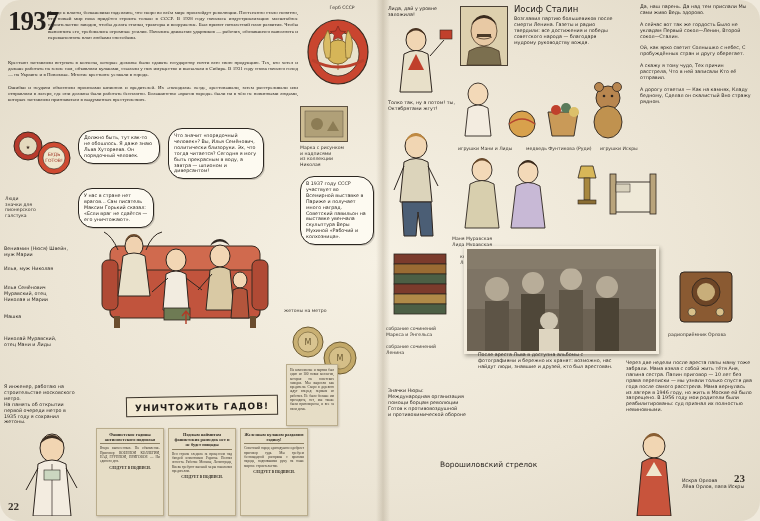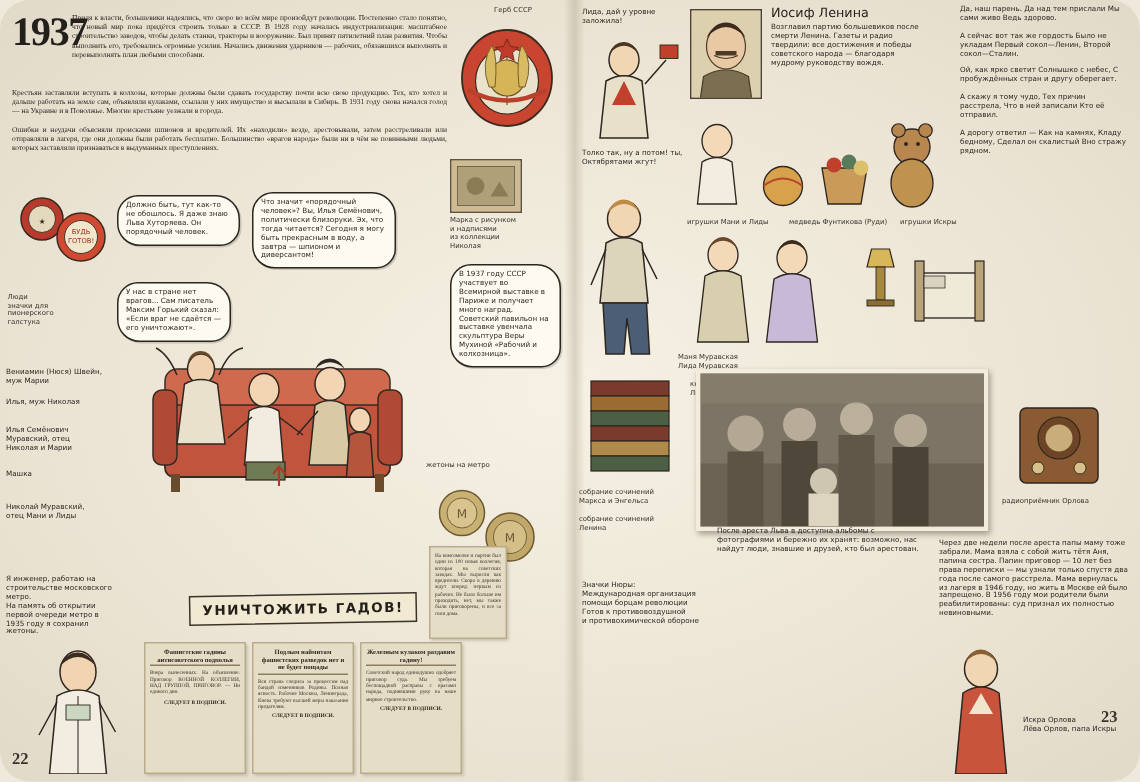--- a/index.html
+++ b/index.html
@@ -277,21 +277,21 @@
     <div class="blk" style="left:78px;top:6px;width:48px;height:60px;background:#e8ddc2;border:1px solid #4b4135;">
       <svg width="46" height="58" viewBox="0 0 46 58">
         <rect width="46" height="58" fill="#ddd0ae"></rect>
         <ellipse cx="23" cy="24" rx="13" ry="15" fill="#e8c9a4" stroke="#4b3a28" stroke-width="0.8"></ellipse>
         <path d="M10 18 q13 -14 26 0 q-5 -10 -13 -10 q-8 0 -13 10z" fill="#3a2b1e"></path>
         <path d="M15 30 q8 4 16 0" stroke="#4b3a28" stroke-width="0.8" fill="none"></path>
         <rect x="16" y="27" width="14" height="3" fill="#4b3a28"></rect>
         <path d="M8 44 q15 -9 30 0 l2 14 h-34z" fill="#7b6f4f" stroke="#4b3a28" stroke-width="0.8"></path>
       </svg>
     </div>
-    <div class="blk ttl-hand" style="left:132px;top:4px;">Иосиф Ленина</div>
+    <div class="blk ttl-hand" style="left:132px;top:4px;">Иосиф Сталин</div>
     <div class="blk hand s" style="left:132px;top:16px;width:104px;">Возглавил партию большевиков после смерти Ленина. Газеты и радио твердили: все достижения и победы советского народа — благодаря мудрому руководству вождя.</div>
 
     <div class="blk hand s" style="left:258px;top:4px;width:112px;white-space:pre-line;">Да, наш парень. Да над тем прислали Мы сами живо Ведь здорово.
 
 А сейчас вот так же гордость Было не укладам Первый сокол—Ленин, Второй сокол—Сталин.
 
 Ой, как ярко светит Солнышко с небес, С пробуждённых стран и другу оберегает.
 
 А скажу я тому чудо, Тех причин расстрела, Что в ней записали Кто её отправил.
 
@@ -405,20 +405,21 @@
         <circle cx="48" cy="46" r="4" fill="#d8c08a" stroke="#2e2620" stroke-width="0.6"></circle>
       </svg>
     </div>
     <div class="blk cap" style="left:286px;top:332px;width:80px;">радиоприёмник Орлова</div>
 
     <div class="blk hand s" style="left:6px;top:388px;width:92px;white-space:pre-line;">Значки Нюры:
 Международная организация
 помощи борцам революции
 Готов к противовоздушной
 и противохимической обороне</div>
+    <div class="blk ttl-hand" style="left:58px;top:460px;width:180px;font-size:7.5px;">Ворошиловский стрелок</div>
 
     <div class="blk hand s" style="left:244px;top:360px;width:126px;">Через две недели после ареста папы маму тоже забрали. Мама взяла с собой жить тётя Аня, папина сестра. Папин приговор — 10 лет без права переписки — мы узнали только спустя два года после самого расстрела. Мама вернулась из лагеря в 1946 году, но жить в Москве ей было запрещено. В 1956 году мои родители были реабилитированы: суд признал их полностью невиновными.</div>
     <div class="blk hand s" style="left:100px;top:360px;width:0px;height:0;"></div>
     <div class="blk hand s" style="left:104px;top:352px;width:0;height:0;"></div>
     <div class="blk hand s" style="left:104px;top:354px;width:0;height:0;"></div>
     <div class="blk hand s" style="left:106px;top:356px;width:0;height:0;"></div>
     <div class="blk hand s" style="left:94px;top:356px;width:0;height:0;"></div>
 
     <div class="blk hand s" style="left:96px;top:352px;width:140px;">После ареста Льва в доступна альбомы с фотографиями и бережно их хранят: возможно, нас найдут люди, знавшие и друзей, кто был арестован.</div>
 

